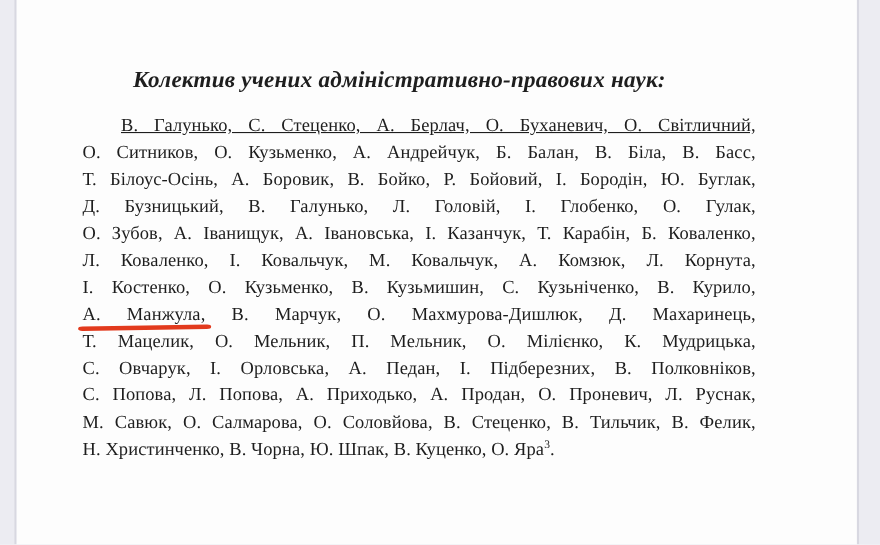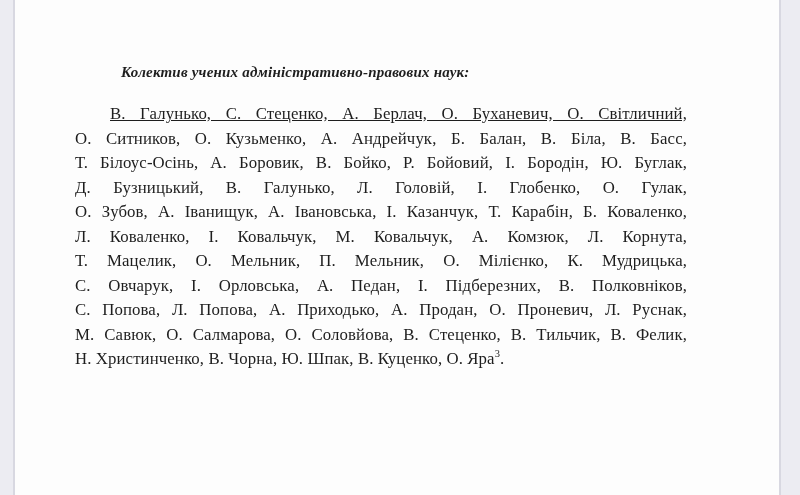--- a/index.html
+++ b/index.html
@@ -33,21 +33,21 @@
     background: var(--page_bg, #fdfdfd);
     border-left: 2px solid var(--page_edge, #d8d8e1);
     border-right: 2px solid var(--page_edge, #d8d8e1);
     box-sizing: border-box;
     color: var(--text, #1e1e1e);
   }
   .doc-title {
     position: absolute;
     left: 106px;
     top: 60px;
-    font-size: 15px;
+    font-size: 21px;
     line-height: 24px;
     font-weight: bold;
     font-style: italic;
     letter-spacing: 0.2px;
     white-space: nowrap;
   }
   .paragraph {
     position: absolute;
     left: 60px;
     top: 102px;
@@ -93,20 +93,22 @@
   <div class="gutter left"></div>
   <div class="page">
     <div class="doc-title">Колектив учених адміністративно-правових наук:</div>
     <div class="paragraph">
         <div class="line indent"><span>В. Галунько, С. Стеценко, А. Берлач, О. Буханевич, О. Світличний,</span></div>
         <div class="line"><span>О. Ситников, О. Кузьменко, А. Андрейчук, Б. Балан, В. Біла, В. Басс,</span></div>
         <div class="line"><span>Т. Білоус-Осінь, А. Боровик, В. Бойко, Р. Бойовий, І. Бородін, Ю. Буглак,</span></div>
         <div class="line"><span>Д. Бузницький, В. Галунько, Л. Головій, І. Глобенко, О. Гулак,</span></div>
         <div class="line"><span>О. Зубов, А. Іванищук, А. Івановська, І. Казанчук, Т. Карабін, Б. Коваленко,</span></div>
         <div class="line"><span>Л. Коваленко, І. Ковальчук, М. Ковальчук, А. Комзюк, Л. Корнута,</span></div>
+        <div class="line"><span>І. Костенко, О. Кузьменко, В. Кузьмишин, С. Кузьніченко, В. Курило,</span></div>
+        <div class="line"><span class="red-underline">А. Манжула,</span><span> В. Марчук, О. Махмурова-Дишлюк, Д. Махаринець,</span></div>
         <div class="line"><span>Т. Мацелик, О. Мельник, П. Мельник, О. Мілієнко, К. Мудрицька,</span></div>
         <div class="line"><span>С. Овчарук, І. Орловська, А. Педан, І. Підберезних, В. Полковніков,</span></div>
         <div class="line"><span>С. Попова, Л. Попова, А. Приходько, А. Продан, О. Проневич, Л. Руснак,</span></div>
         <div class="line"><span>М. Савюк, О. Салмарова, О. Соловйова, В. Стеценко, В. Тильчик, В. Фелик,</span></div>
         <div class="line last"><span>Н. Христинченко, В. Чорна, Ю. Шпак, В. Куценко, О. Яра</span><sup>3</sup><span>.</span></div>
       </div>
   </div>
   <div class="gutter right"></div>
 </div>
 

